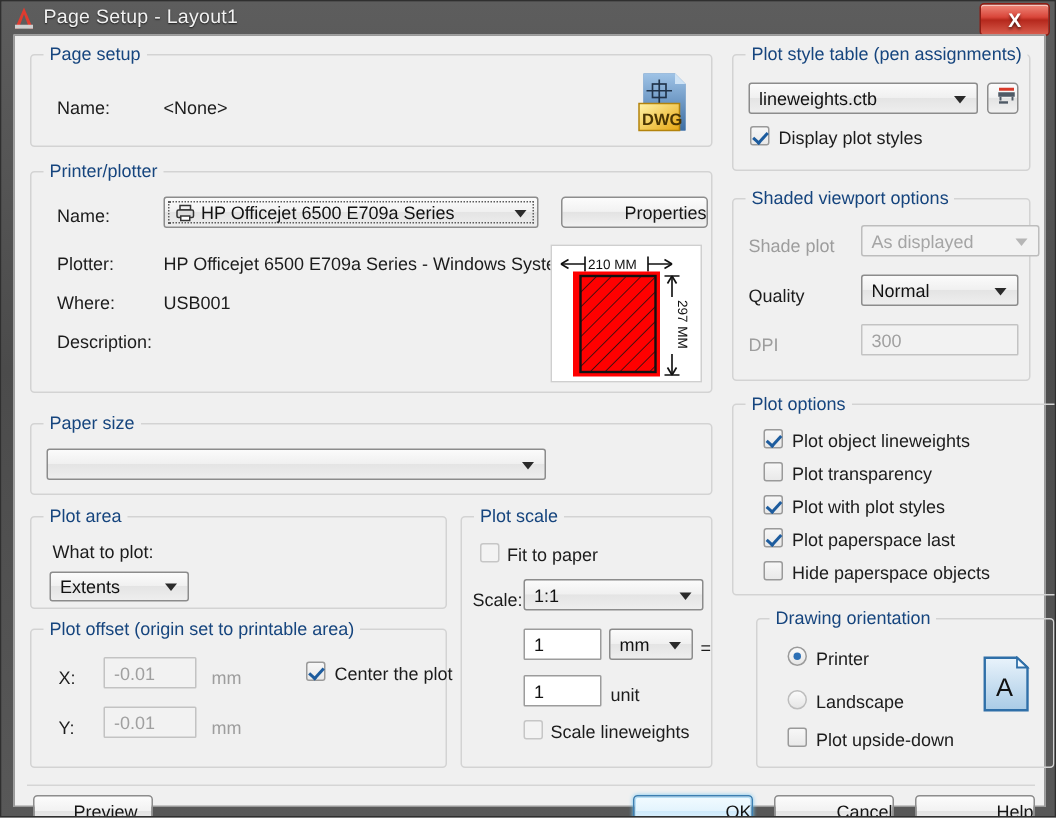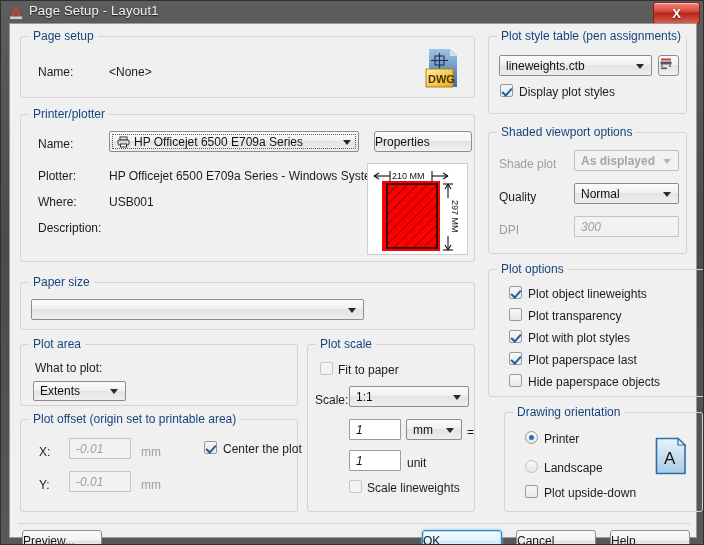--- a/index.html
+++ b/index.html
@@ -48,25 +48,25 @@
     position:absolute;right:7px;top:50%;margin-top:-2px;width:0;height:0;
     border-left:4px solid transparent;border-right:4px solid transparent;border-top:5px solid #2a2a2a;
   }
   .combo.dim .arrow{border-top-color:#b6b6b6;}
   .focusbox{position:absolute;left:2px;top:2px;right:2px;bottom:2px;border:1px dotted #5c5c5c;}
   .textbox{
     position:absolute;box-sizing:border-box;border:1px solid #9c9c9c;background:#fff;
     font-size:12px;color:#111;border-radius:1px;
   }
   .textbox.dim{background:#f2f2f2;color:#a0a0a0;border-color:#c3c3c3;}
-  .textbox .tval{position:absolute;left:6px;top:50%;transform:translateY(-50%);font-style:italic;}
+  .textbox .tval{position:absolute;left:6px;top:50%;transform:translateY(-50%);}
   .btn{
     position:absolute;box-sizing:border-box;border:1px solid #8d8d8d;border-radius:3px;
     background:linear-gradient(180deg,#fcfcfc 0%,#f2f2f2 47%,#e3e3e3 50%,#f1f1f1 100%);
-    font-size:12px;color:#141414;display:flex;align-items:center;justify-content:flex-start;
+    font-size:12px;color:#141414;display:flex;align-items:center;justify-content:flex-end;
     cursor:pointer;
   }
   .btn.primary{
     border:1px solid #3c7fb1;box-shadow:0 0 0 1px #b7e0f7 inset, 0 0 3px #76c5f0;
     background:linear-gradient(180deg,#f2fbff 0%,#e3f4fd 47%,#cfeafb 50%,#eaf8ff 100%);
   }
   .chk{
     position:absolute;width:13px;height:13px;box-sizing:border-box;
     border:1px solid #9a9a9a;border-radius:2px;
     background:linear-gradient(180deg,#f7f7f7 0%,#e9e9e9 100%);cursor:pointer;
@@ -290,21 +290,21 @@
         </span>
       </div>
       <div class="chk on" style="left:11px;top:47px;"></div>
       <span class="lbl" style="left:30px;top:48px;">Display plot styles</span>
     </div>
 
     <div class="group" style="left:478px;top:108px;width:199px;height:122px;">
       <span class="glabel">Shaded viewport options</span>
 
       <span class="lbl dim" style="left:10px;top:24px;text-align:center;">Shade plot</span>
-      <div class="combo dim" style="left:85px;top:17px;width:105px;height:21px;font-weight:bold;">
+      <div class="combo dim" style="left:85px;top:17px;width:119px;height:21px;">
         <span class="ctext">As displayed</span>
         <span class="arrow"></span>
       </div>
 
       <span class="lbl" style="left:10px;top:57px;">Quality</span>
       <div class="combo" style="left:85px;top:50px;width:105px;height:21px;">
         <span class="ctext">Normal</span>
         <span class="arrow"></span>
       </div>
 

